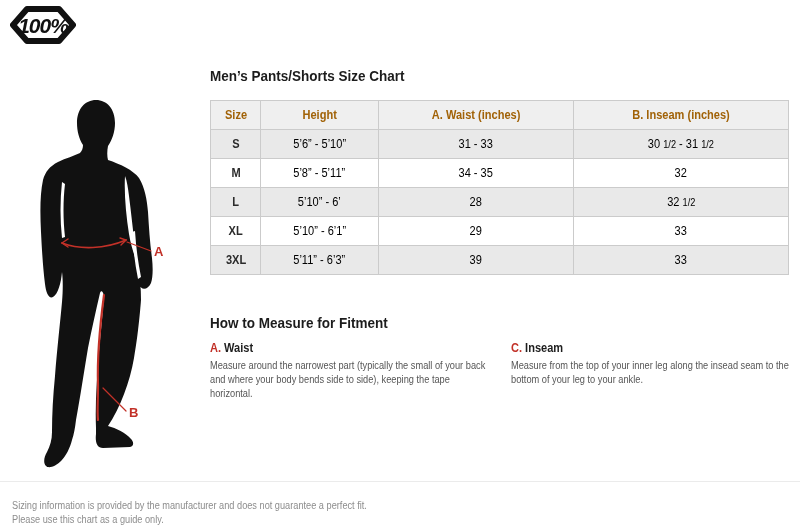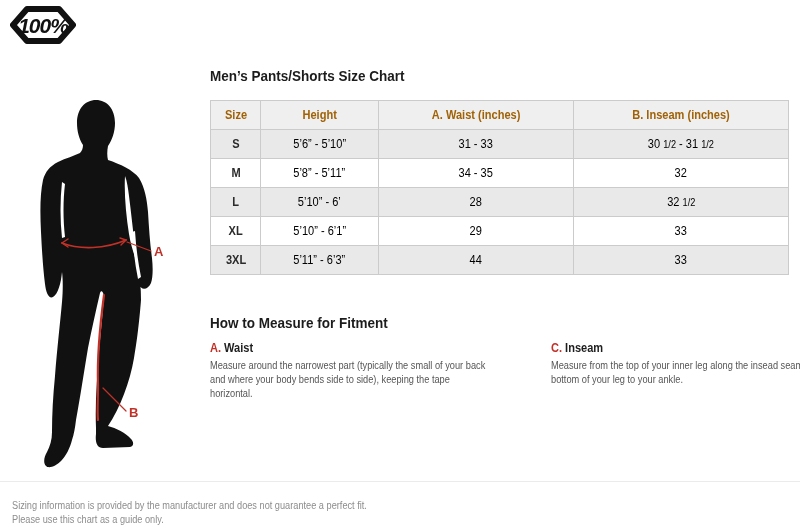--- a/index.html
+++ b/index.html
@@ -37,21 +37,21 @@
   thead th{background:var(--header-bg);color:#a16207;font-weight:bold;}
   tbody tr:nth-child(odd) td{background:var(--stripe-bg);}
   td{color:#000000;}
   td.size-col{font-weight:bold;color:#2b2b2b;}
   .cellwrap{display:inline-block;transform:scaleX(0.92);white-space:nowrap;}
   .frac{font-size:10px;letter-spacing:0;}
 
   .measure-section{margin-top:40px;}
   .measure-title{font-size:15px;line-height:16px;font-weight:bold;color:#1c1c1c;margin:0 0 11px;
     transform:scaleX(0.9);transform-origin:0 50%;white-space:nowrap;}
-  .measure-grid{display:grid;grid-template-columns:301px 1fr;gap:40px;}
+  .measure-grid{display:grid;grid-template-columns:301px 1fr;}
   .measure-item h3{margin:0 0 4px;font-size:12px;line-height:13px;color:#1e1e1e;
     transform:scaleX(0.92);transform-origin:0 0;white-space:nowrap;font-weight:bold;}
   .measure-item h3 .letter{color:var(--accent);}
   .measure-item p{margin:0;font-size:10.5px;line-height:1.32;color:#555;width:322px;
     transform:scaleX(0.88);transform-origin:0 0;}
 
   
   .page-footer{position:absolute;left:0;top:481px;width:100%;border-top:1px solid #ebebeb;padding:17px 12px 0;}
   .page-footer p{margin:0;font-size:10px;line-height:13.5px;color:#8d8d8d;
     transform:scaleX(0.92);transform-origin:0 0;white-space:nowrap;}
@@ -163,21 +163,21 @@
           </tr>
           <tr>
             <td class="size-col"><span class="cellwrap">XL</span></td>
             <td><span class="cellwrap">5’10” - 6’1”</span></td>
             <td><span class="cellwrap">29</span></td>
             <td><span class="cellwrap">33</span></td>
           </tr>
           <tr>
             <td class="size-col"><span class="cellwrap">3XL</span></td>
             <td><span class="cellwrap">5’11” - 6’3”</span></td>
-            <td><span class="cellwrap">44</span></td>
+            <td><span class="cellwrap">39</span></td>
             <td><span class="cellwrap">33</span></td>
           </tr>
         </tbody>
     </table>
 
     <div class="measure-section">
       <h2 class="measure-title">How to Measure for Fitment</h2>
       <div class="measure-grid">
           <div class="measure-item">
             <h3><span class="letter">A.</span><span> Waist</span></h3>

